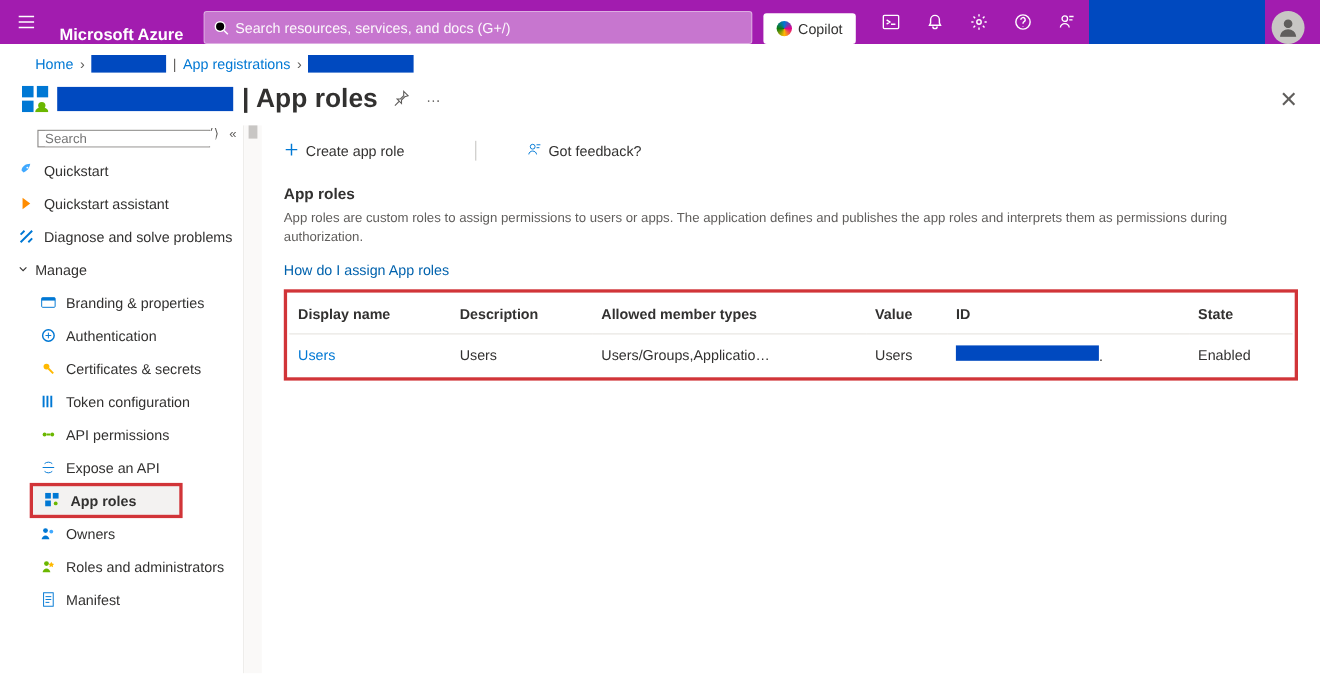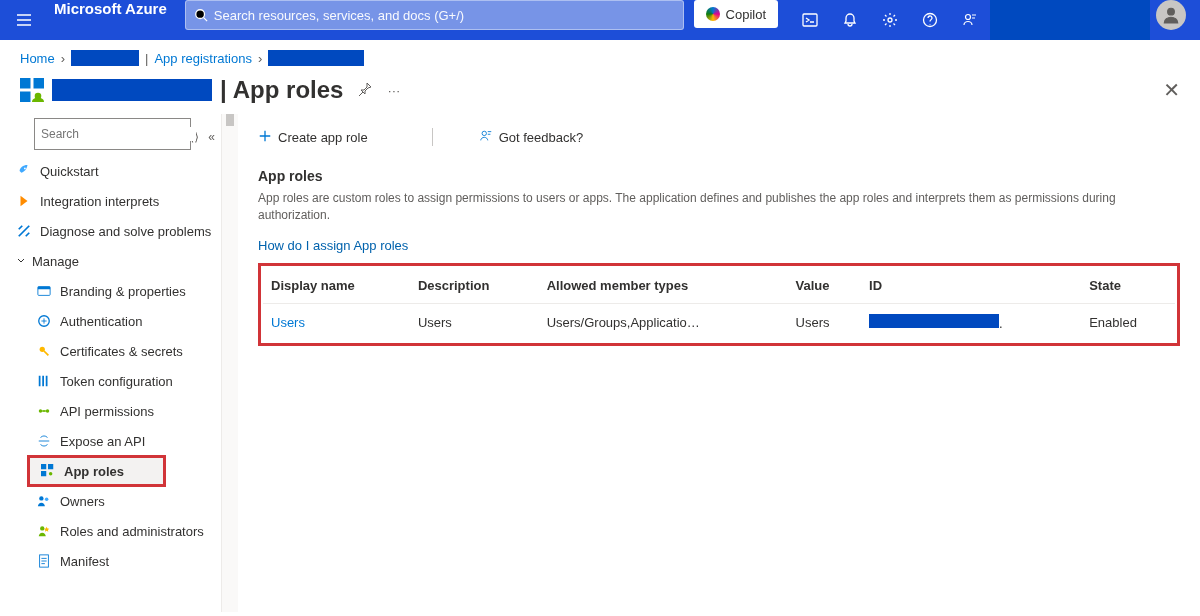--- a/index.html
+++ b/index.html
@@ -1,56 +1,56 @@
 <!DOCTYPE html>
 <html><head>
 <meta charset="utf-8">
 <style>
   * { box-sizing: border-box; margin: 0; padding: 0; font-family: "Segoe UI", Arial, sans-serif; }
   body { background: #fff; color: #323130; font-size: 13px; width:1200px; height:616px; overflow:hidden; }
 
   
-  .topbar { height:40px; background:#1d4ed8; display:flex; align-items:flex-start; padding:0 8px 0 0; }
+  .topbar { height:40px; background:#a21caf; display:flex; align-items:flex-end; padding:0 8px 0 0; }
   .hamburger { width:48px; height:40px; display:flex; align-items:center; justify-content:center; cursor:pointer; }
   .hamburger svg { stroke:#fff; }
   .brand { color:#fff; font-weight:600; font-size:15px; padding:0 18px 0 6px; white-space:nowrap; }
   .search-wrap { flex:1; display:flex; align-items:center; background:rgba(255,255,255,0.4); border:1px solid rgba(255,255,255,0.4); border-radius:3px; height:30px; padding:0 8px; max-width:500px; }
   .search-wrap svg { stroke:#fff; }
   .search-wrap input { flex:1; background:transparent; border:none; outline:none; color:#fff; font-size:13px; padding:0 6px; }
   .search-wrap input::placeholder { color:#fff; opacity:.95; }
   .copilot-btn { background:#fff; height:28px; display:flex; align-items:center; padding:0 12px; border-radius:3px; margin-left:10px; cursor:pointer; font-size:13px; }
   .copilot-icon { width:14px; height:14px; border-radius:50%; background:conic-gradient(#0078d4,#e3008c,#ffb900,#107c10,#0078d4); margin-right:6px; }
   .top-icons { display:flex; margin-left:12px; }
   .top-icons .ti { width:40px; height:40px; display:flex; align-items:center; justify-content:center; cursor:pointer; }
   .top-icons svg { stroke:#fff; fill:none; }
   .redacted-top { background:#0049bf; height:40px; width:160px; }
   .avatar { width:30px; height:30px; border-radius:50%; background:#c8c6c4; margin:0 6px; display:flex; align-items:center; justify-content:center; }
   .avatar svg { stroke:#605e5c; fill:#605e5c; }
 
   
-  .crumbs { display:flex; align-items:center; padding:10px 20px 4px; font-size:13px; color:#605e5c; }
+  .crumbs { display:flex; align-items:center; padding:10px 32px 4px; font-size:13px; color:#605e5c; }
   .crumbs a { color:#0078d4; text-decoration:none; cursor:pointer; }
   .crumbs .sep { margin:0 6px; color:#605e5c; }
   .crumb-redact { background:#0049bf; display:inline-block; height:16px; }
   .crumb-redact.a { width:68px; }
   .crumb-redact.b { width:96px; }
 
   
   .title-row { display:flex; align-items:center; padding:6px 20px 10px; }
   .app-icon { font-size:20px; margin-right:8px; }
   .title-redact { background:#0049bf; height:22px; width:160px; margin-right:4px; }
   .page-title { font-size:24px; font-weight:600; margin-left:4px; }
   .pin-ic { margin-left:14px; cursor:pointer; }
   .ellip { margin-left:14px; color:#605e5c; cursor:pointer; }
   .close-x { margin-left:auto; cursor:pointer; font-size:20px; color:#605e5c; }
 
   
   .body-row { display:flex; height:calc(616px - 40px - 32px - 46px); }
   .sidebar { width:222px; border-right:1px solid #edebe9; padding:4px 0 0; }
-  .sb-search { display:flex; align-items:center; border:1px solid #8a8886; margin:0 30px 6px 34px; height:32px; padding:0 6px; }
+  .sb-search { display:flex; align-items:center; border:1px solid #8a8886; margin:0 30px 6px 34px; height:16px; padding:0 6px; }
   .sb-search input { border:none; outline:none; flex:1; font-size:12px; }
   .sb-controls { float:right; margin:-26px 6px 0 0; font-size:12px; color:#605e5c; }
   .sb-controls span { cursor:pointer; margin-left:6px; }
   .sb-item { display:flex; align-items:center; height:30px; padding:0 0 0 16px; cursor:pointer; font-size:13px; }
   .sb-item.child { padding-left:36px; }
   .sb-item .ic { width:16px; height:16px; margin-right:8px; display:flex; align-items:center; justify-content:center; }
   .sb-item.selected { background:#f3f2f1; font-weight:600; }
   .sb-item.selected.highlight-frame { outline:3px solid #d13438; outline-offset:-2px; margin:0 56px 0 28px; padding-left:12px; }
   .sb-head { display:flex; align-items:center; height:30px; padding-left:16px; cursor:pointer; }
   .sb-head .chev { margin-right:6px; }
@@ -189,21 +189,21 @@
           </svg>
         </span>
       <span>Quickstart</span>
     </div>
     <div class="sb-item">
       <span class="ic">
           <svg width="14" height="14" viewBox="0 0 16 16">
             <path d="M4 2l8 6-8 6z" fill="#ff8c00"></path>
           </svg>
         </span>
-      <span>Integration interprets</span>
+      <span>Quickstart assistant</span>
     </div>
     <div class="sb-item">
       <span class="ic">
           <svg width="14" height="14" viewBox="0 0 16 16">
             <path d="M2 14L14 2M6 2l-4 4M14 10l-4 4" stroke="#0078d4" stroke-width="2" fill="none"></path>
           </svg>
         </span>
       <span>Diagnose and solve problems</span>
     </div>
 

